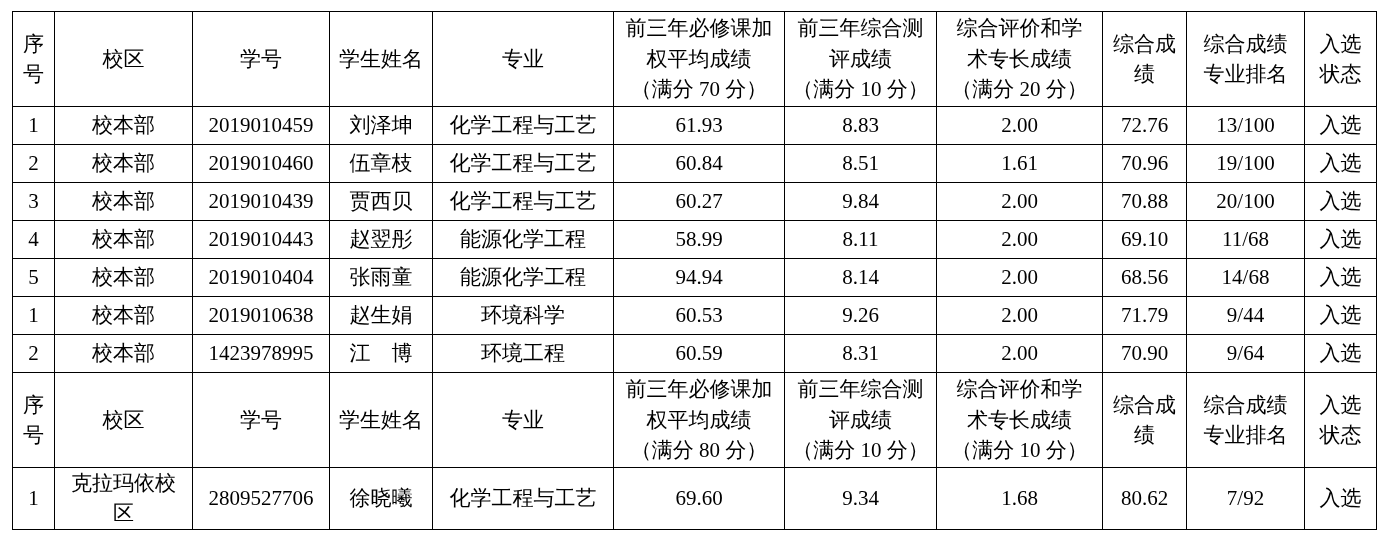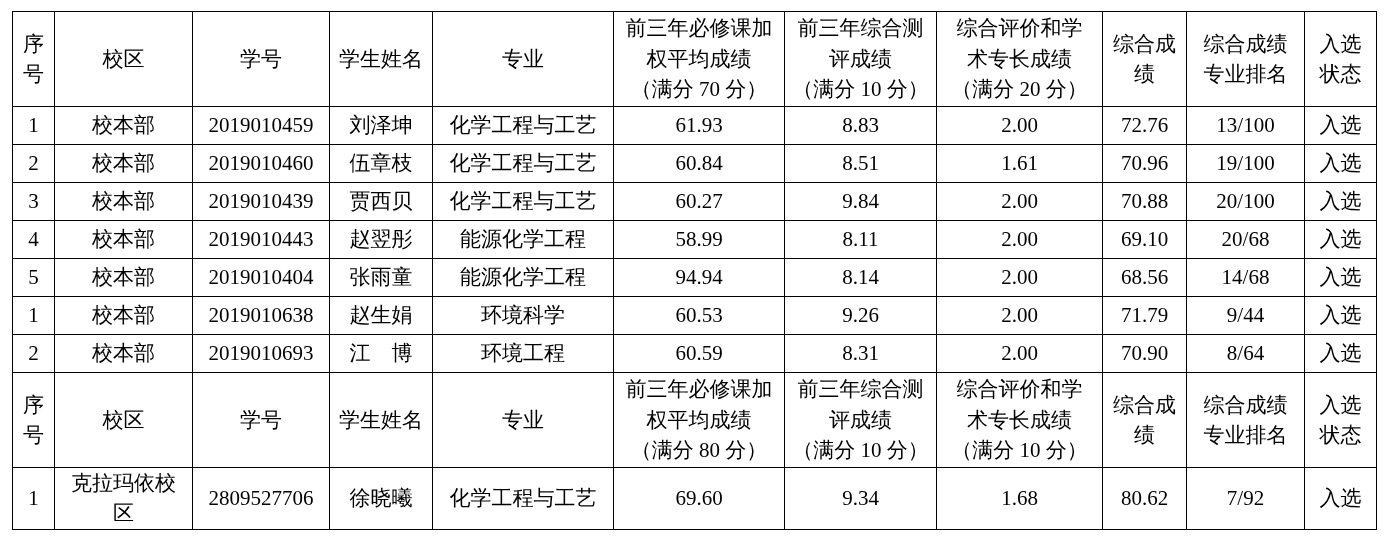--- a/index.html
+++ b/index.html
@@ -120,21 +120,21 @@
         <tr class="data-row">
           <td>4</td>
           <td>校本部</td>
           <td>2019010443</td>
           <td>赵翌彤</td>
           <td>能源化学工程</td>
           <td>58.99</td>
           <td>8.11</td>
           <td>2.00</td>
           <td>69.10</td>
-          <td>20/68</td>
+          <td>11/68</td>
           <td>入选</td>
         </tr>
         <tr class="data-row">
           <td>5</td>
           <td>校本部</td>
           <td>2019010404</td>
           <td>张雨童</td>
           <td>能源化学工程</td>
           <td>94.94</td>
           <td>8.14</td>
@@ -152,28 +152,28 @@
           <td>60.53</td>
           <td>9.26</td>
           <td>2.00</td>
           <td>71.79</td>
           <td>9/44</td>
           <td>入选</td>
         </tr>
         <tr class="data-row">
           <td>2</td>
           <td>校本部</td>
-          <td>2019010693</td>
+          <td>1423978995</td>
           <td>江　博</td>
           <td>环境工程</td>
           <td>60.59</td>
           <td>8.31</td>
           <td>2.00</td>
           <td>70.90</td>
-          <td>8/64</td>
+          <td>9/64</td>
           <td>入选</td>
         </tr>
         <tr class="header-row">
           <td>序
 号</td>
           <td>校区</td>
           <td>学号</td>
           <td>学生姓名</td>
           <td>专业</td>
           <td>前三年必修课加

